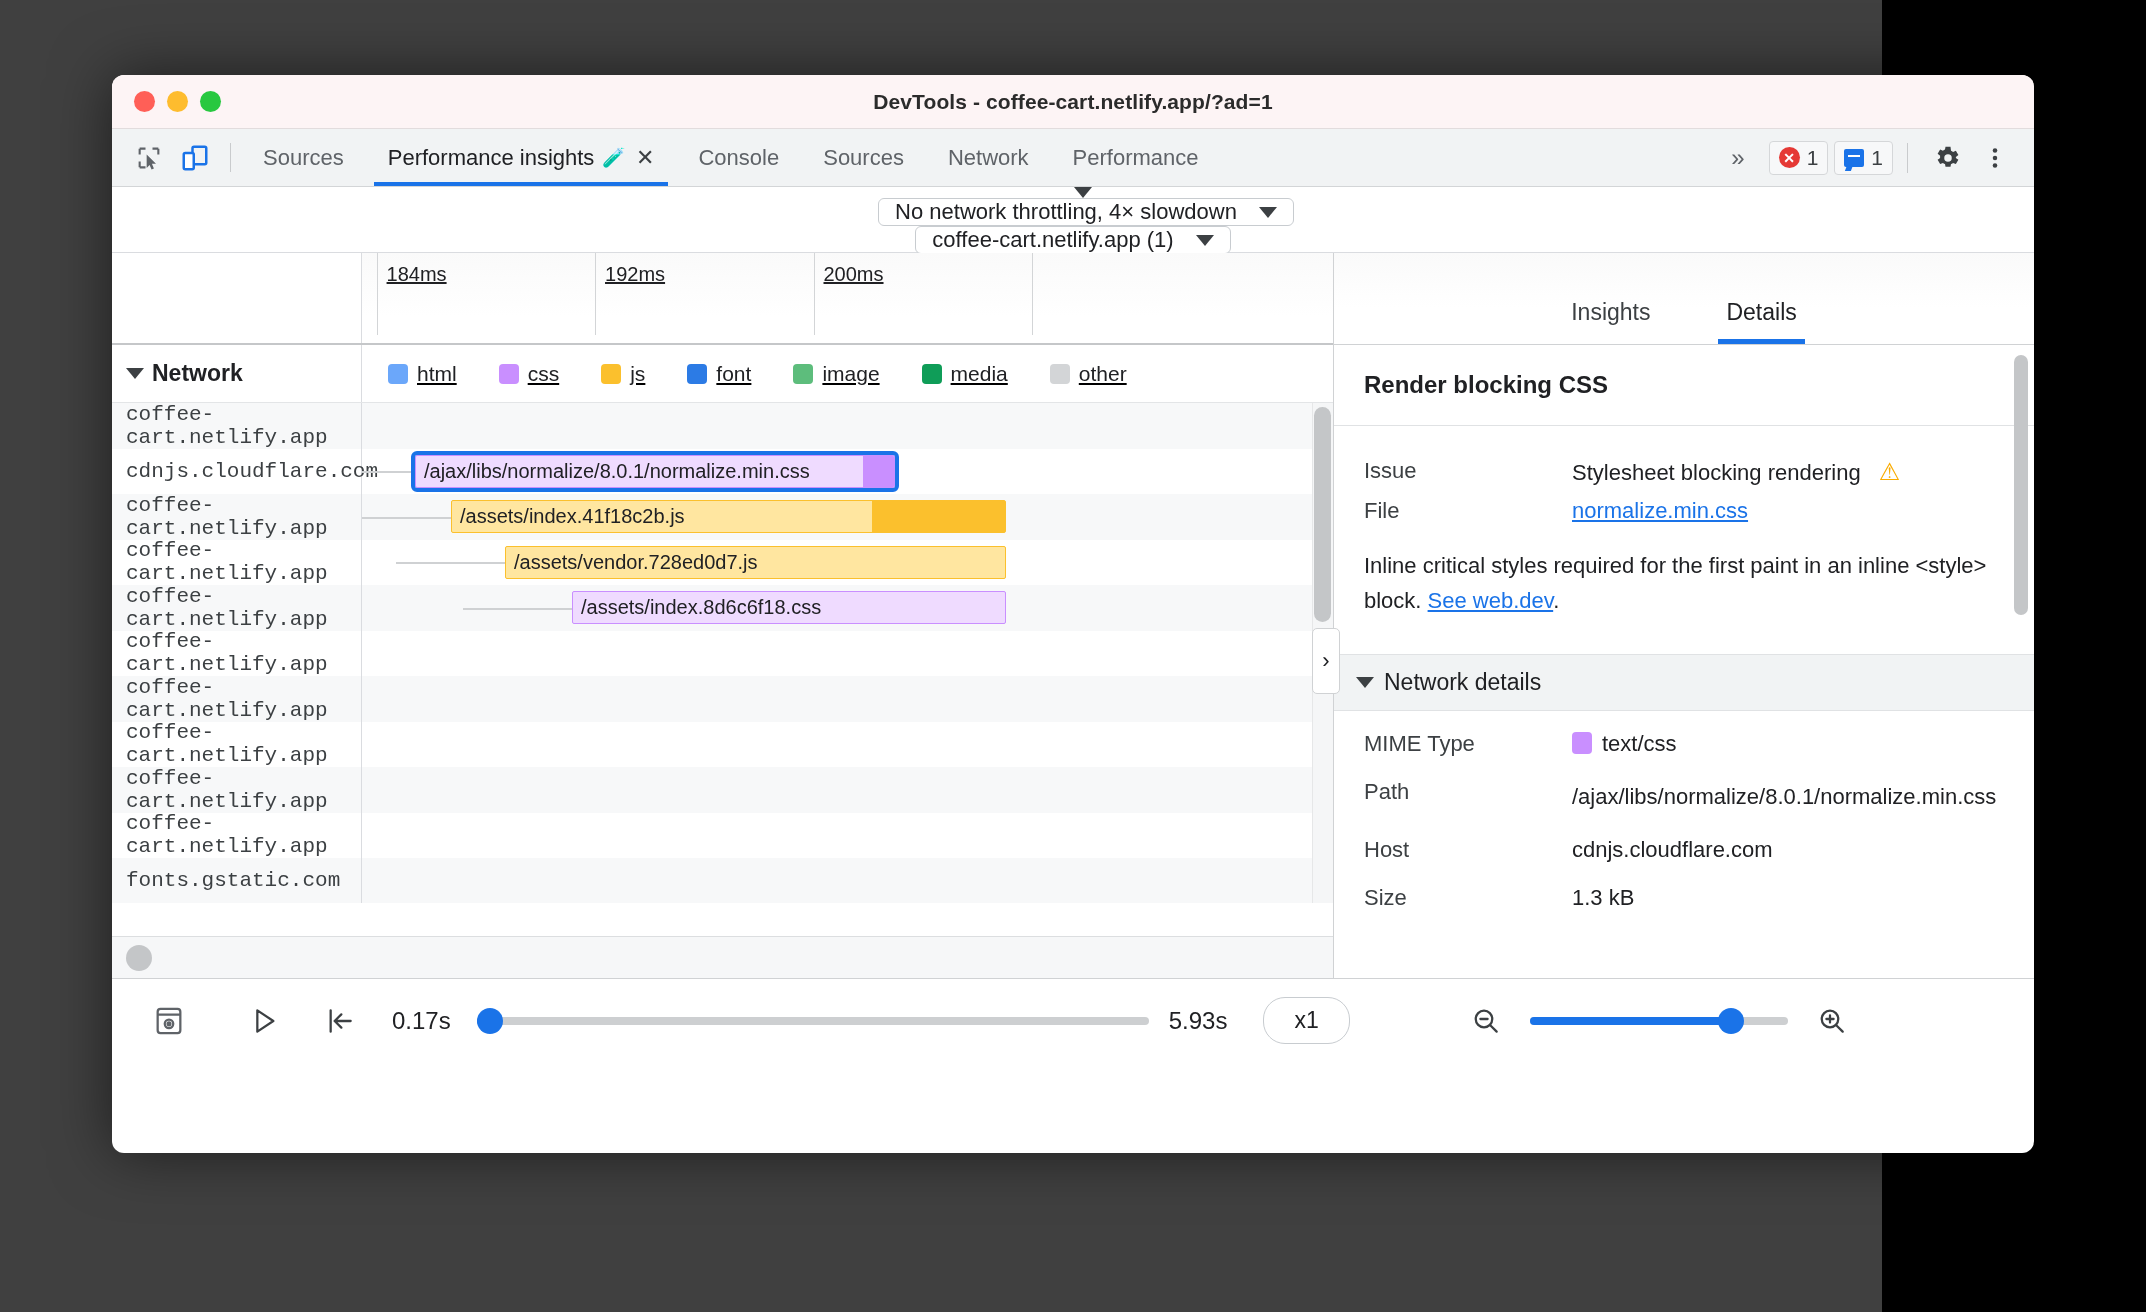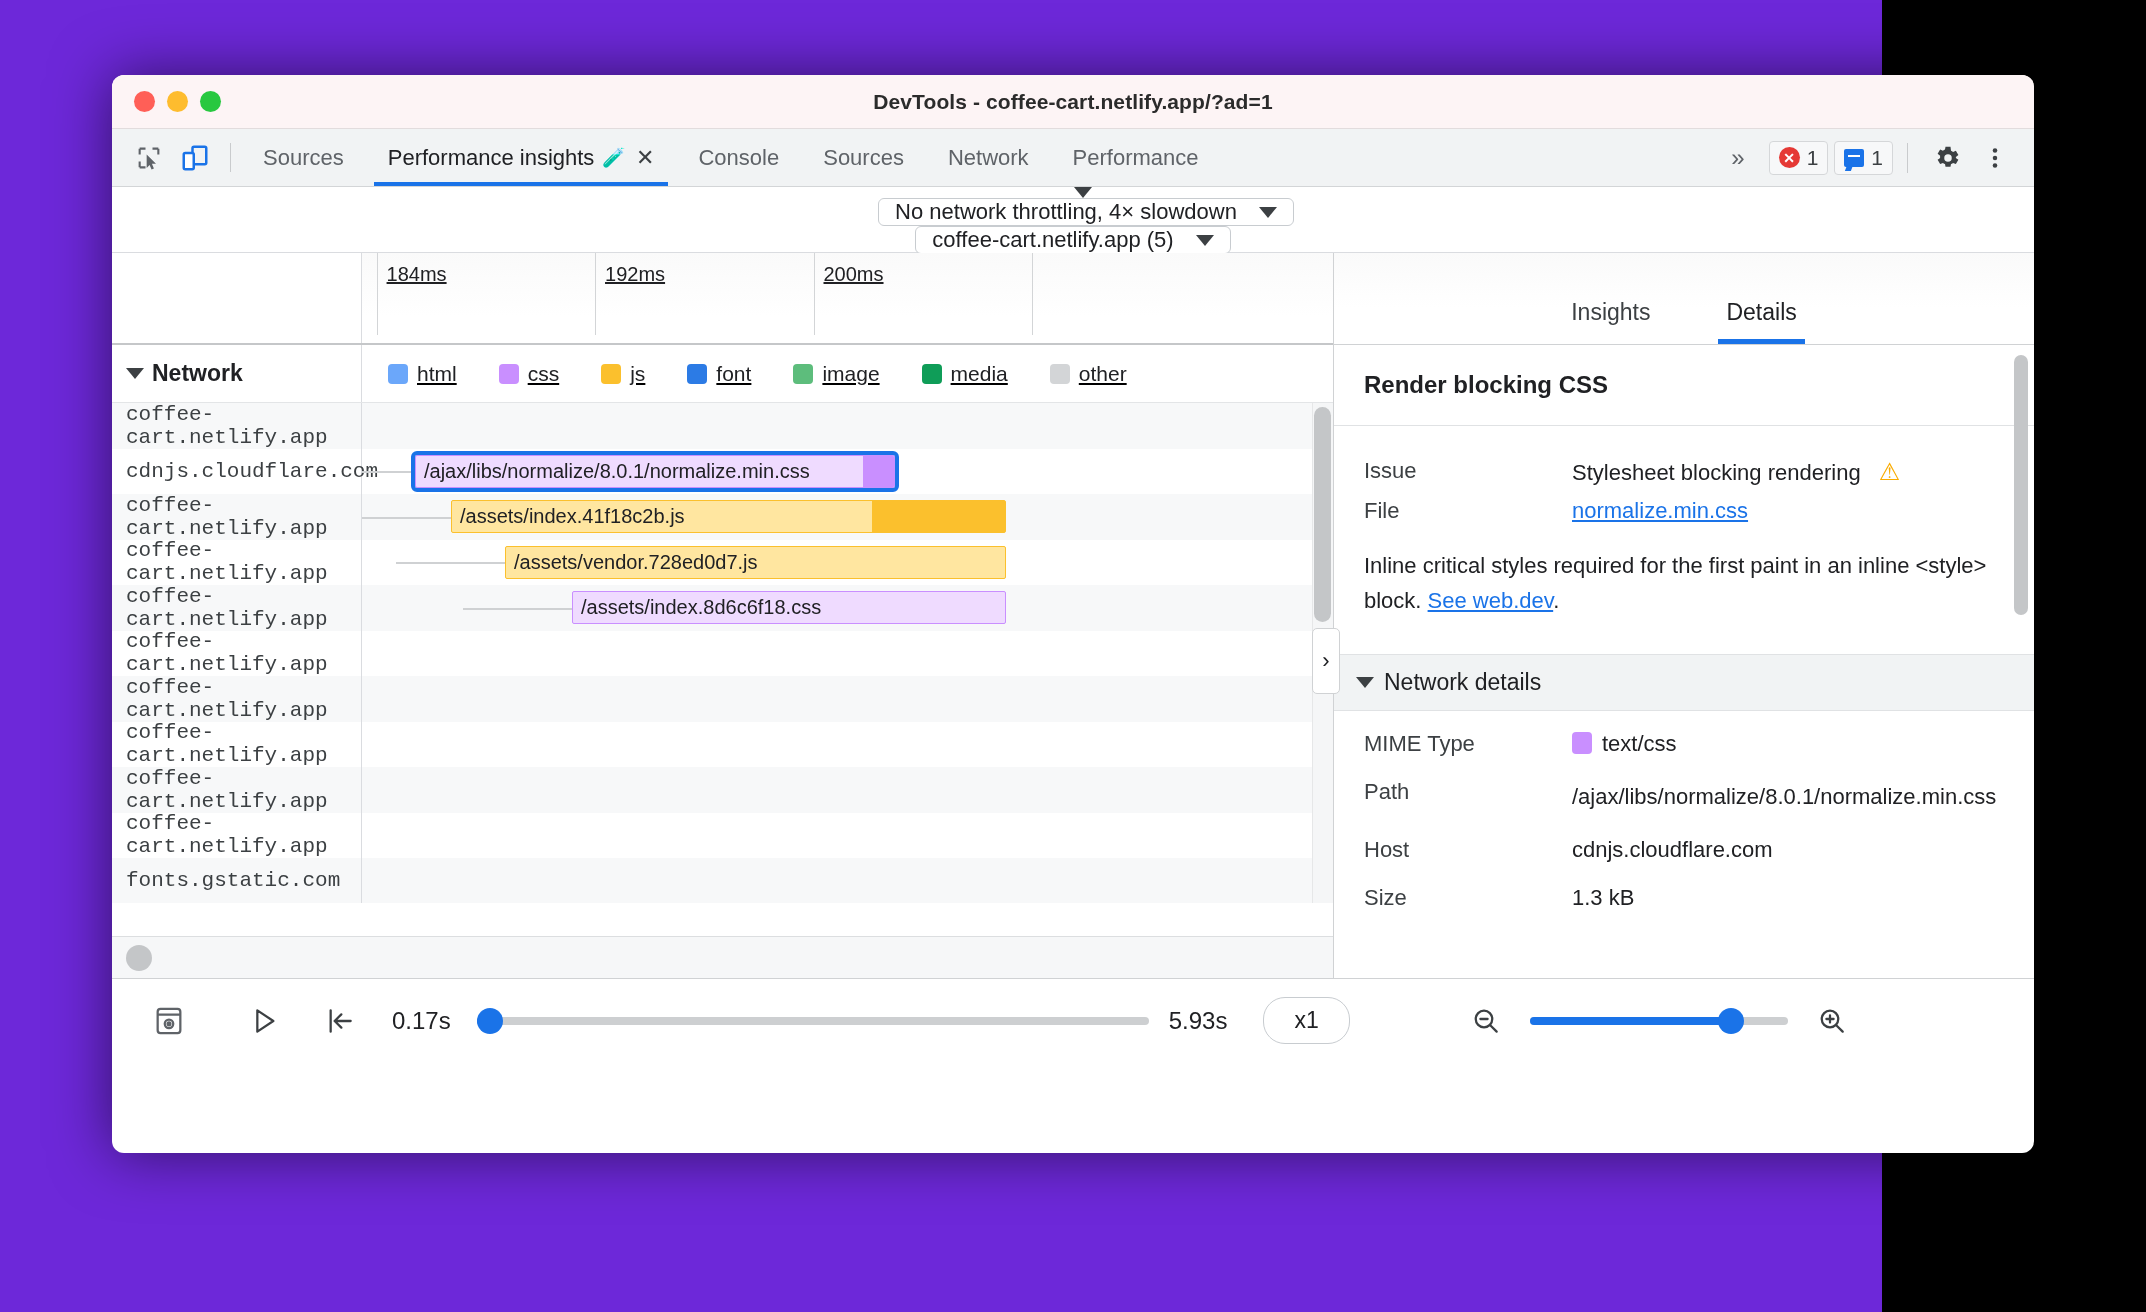--- a/index.html
+++ b/index.html
@@ -3,21 +3,21 @@
 <meta charset="utf-8">
 <style>
   * { box-sizing: border-box; }
   html, body {
     margin: 0; padding: 0;
     width: 2146px; height: 1312px;
     background: #000000;
     font-family: "Liberation Sans", sans-serif;
     overflow: hidden;
   }
-  #stage { position: relative; width: 1882px; height: 1312px; background: #6d28d9; }
+  #stage { position: relative; width: 1882px; height: 1312px; background: #404040; }
 
   .window {
     position: absolute;
     left: 112px; top: 75px;
     width: 1922px; height: 1078px;
     background: #ffffff;
     border-radius: 12px;
     overflow: hidden;
     box-shadow: 0 0 60px rgba(0,0,0,0.55);
   }
@@ -329,21 +329,21 @@
     <div class="caret"></div>
 
     <div class="select">
       <span>No network throttling, 4× slowdown</span>
       <span class="sc"></span>
     </div>
 
     <div class="vdiv"></div>
 
     <div class="select" style="margin-left:0">
-      <span>coffee-cart.netlify.app (5)</span>
+      <span>coffee-cart.netlify.app (1)</span>
       <span class="sc"></span>
     </div>
 
     <div class="tool-ic" style="margin-left:22px">
       <svg width="32" height="32" viewBox="0 0 24 24" fill="none" stroke="#5f6368" stroke-width="1.7">
         <path d="M12 16V4M12 4l-4 4M12 4l4 4M5 18v2h14v-2"></path>
           </svg>
     </div>
     <div class="tool-ic">
       <svg width="32" height="32" viewBox="0 0 24 24" fill="none" stroke="#5f6368" stroke-width="1.7">

